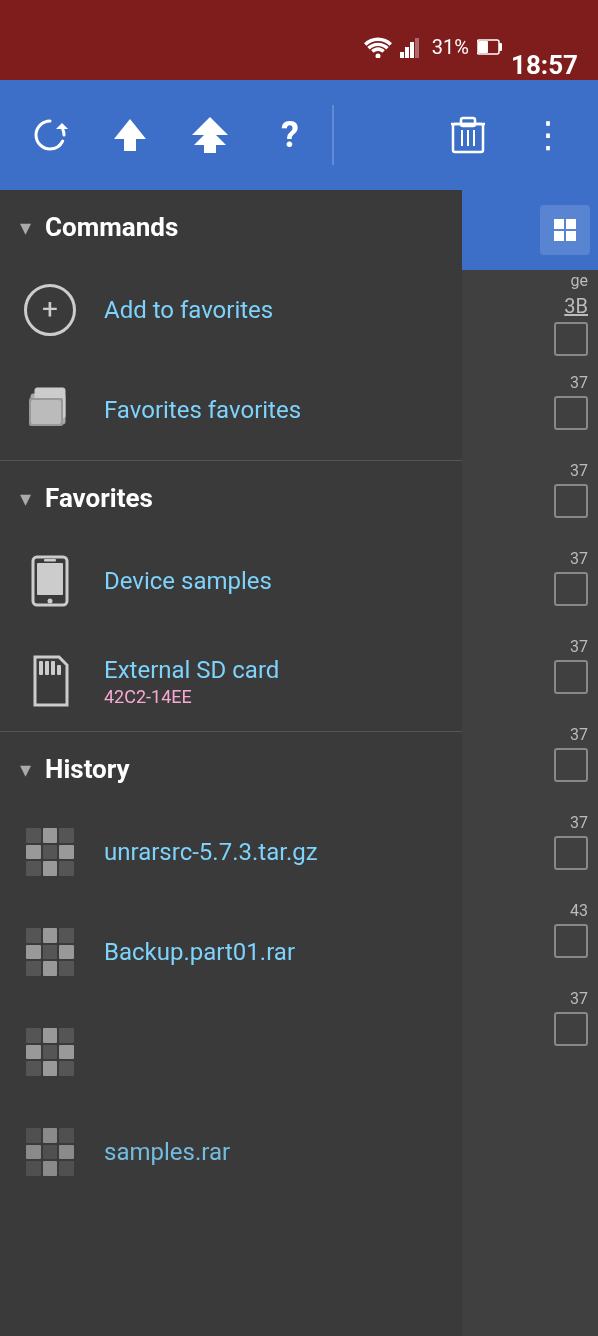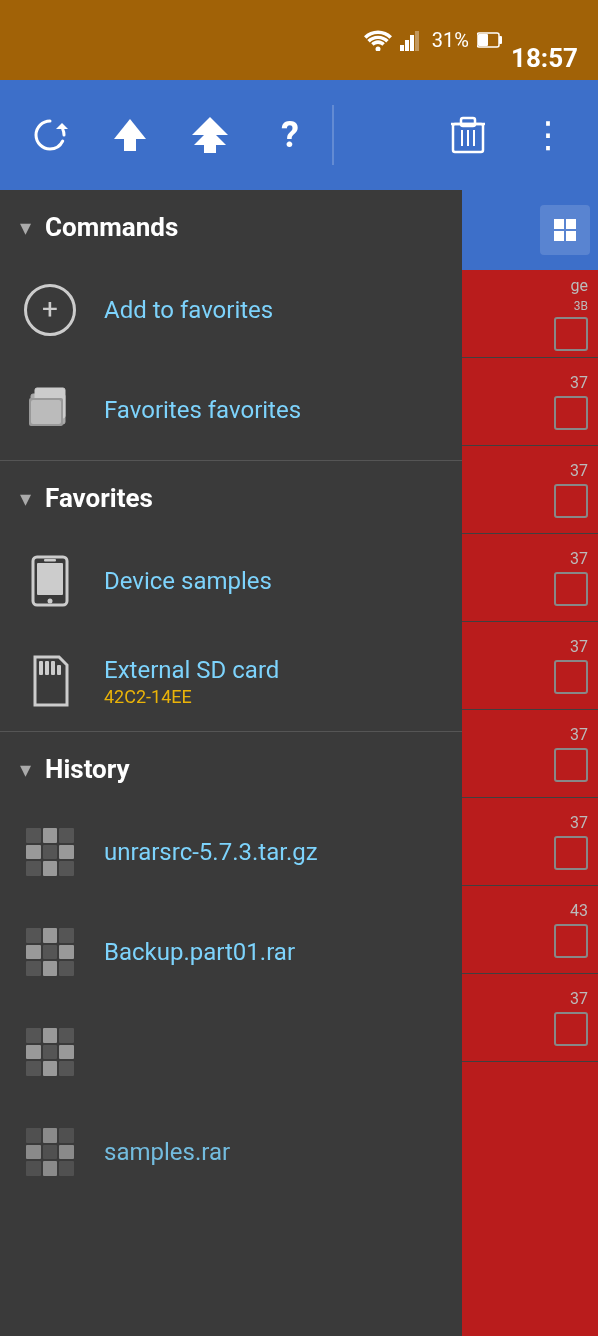--- a/index.html
+++ b/index.html
@@ -10,23 +10,23 @@
       background: #000;
       font-family: 'Roboto', Arial, sans-serif;
       overflow: hidden;
       position: relative;
     }
 
     
     .status-bar {
       width: 598px;
       height: 80px;
-      background: #a16207;
-      display: flex;
-      align-items: center;
+      background: #7f1d1d;
+      display: flex;
+      align-items: flex-end;
       justify-content: flex-end;
       padding-right: 20px;
       gap: 10px;
     }
 
     .status-icons {
       display: flex;
       align-items: center;
       gap: 8px;
     }
@@ -87,21 +87,21 @@
       overflow-y: auto;
     }
 
     
     .file-list-bg {
       position: absolute;
       right: 0;
       top: 0;
       width: 136px;
       height: 100%;
-      background: #b91c1c;
+      background: #404040;
       overflow: hidden;
     }
 
     .bg-header {
       height: 80px;
       background: #3d6fc9;
       display: flex;
       align-items: center;
       justify-content: flex-end;
       padding-right: 8px;
@@ -177,21 +177,21 @@
       flex-shrink: 0;
     }
 
     .menu-item-text {
       color: #7dd3fc;
       font-size: 24px;
       text-align: right;
     }
 
     .menu-item-subtext {
-      color: #eab308;
+      color: #f9a8d4;
       font-size: 18px;
       margin-top: 2px;
     }
 
     
     .circle-plus {
       width: 52px;
       height: 52px;
       border: 3px solid #ccc;
       border-radius: 50%;
@@ -316,21 +316,21 @@
           <rect x="1" y="1" width="10" height="10"></rect>
           <rect x="13" y="1" width="10" height="10"></rect>
           <rect x="1" y="13" width="10" height="10"></rect>
           <rect x="13" y="13" width="10" height="10"></rect>
         </svg>
       </div>
     </div>
 
     <div class="bg-file-row">
       <span style="color:#bbb;font-size:16px;">ge</span>
-      <span style="color:#bbb;font-size:12px;">3B</span>
+      <span style="color:#bbb;font-size:20px;text-decoration:underline;">3B</span>
       <div class="bg-checkbox"></div>
     </div>
     <div class="bg-file-row">
       <span style="color:#bbb;font-size:16px;">37</span>
       <div class="bg-checkbox"></div>
     </div>
     <div class="bg-file-row">
       <span style="color:#bbb;font-size:16px;">37</span>
       <div class="bg-checkbox"></div>
     </div>

